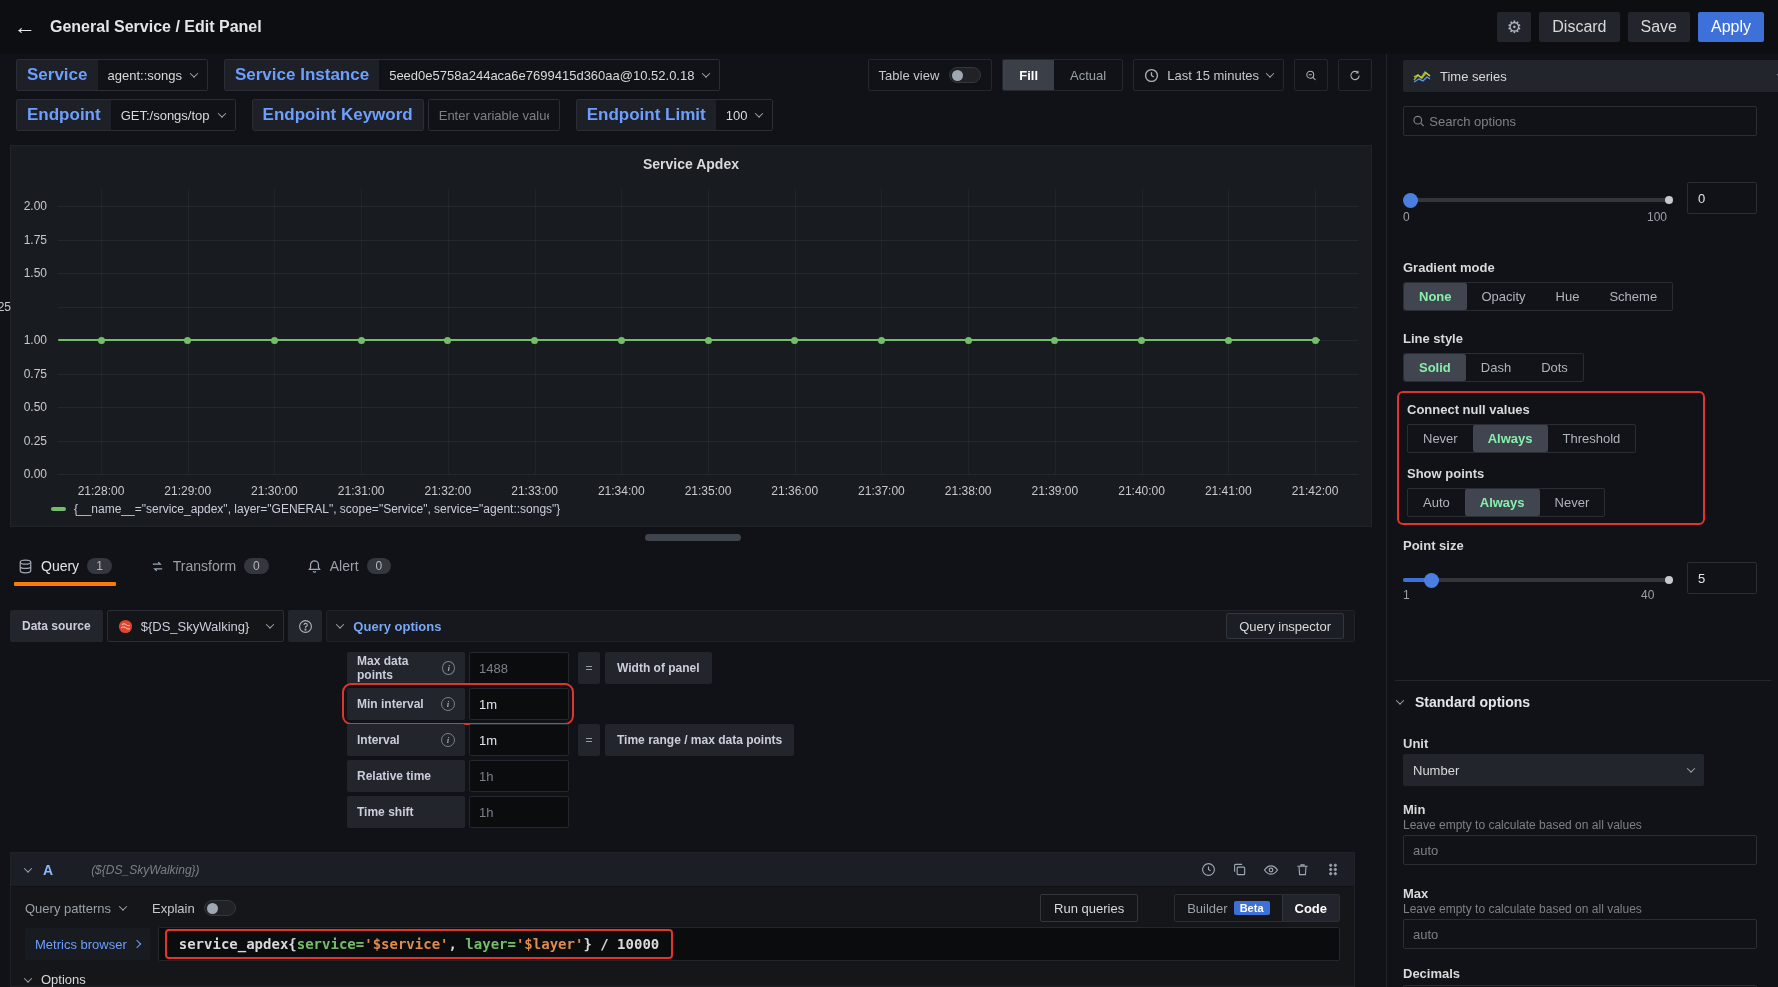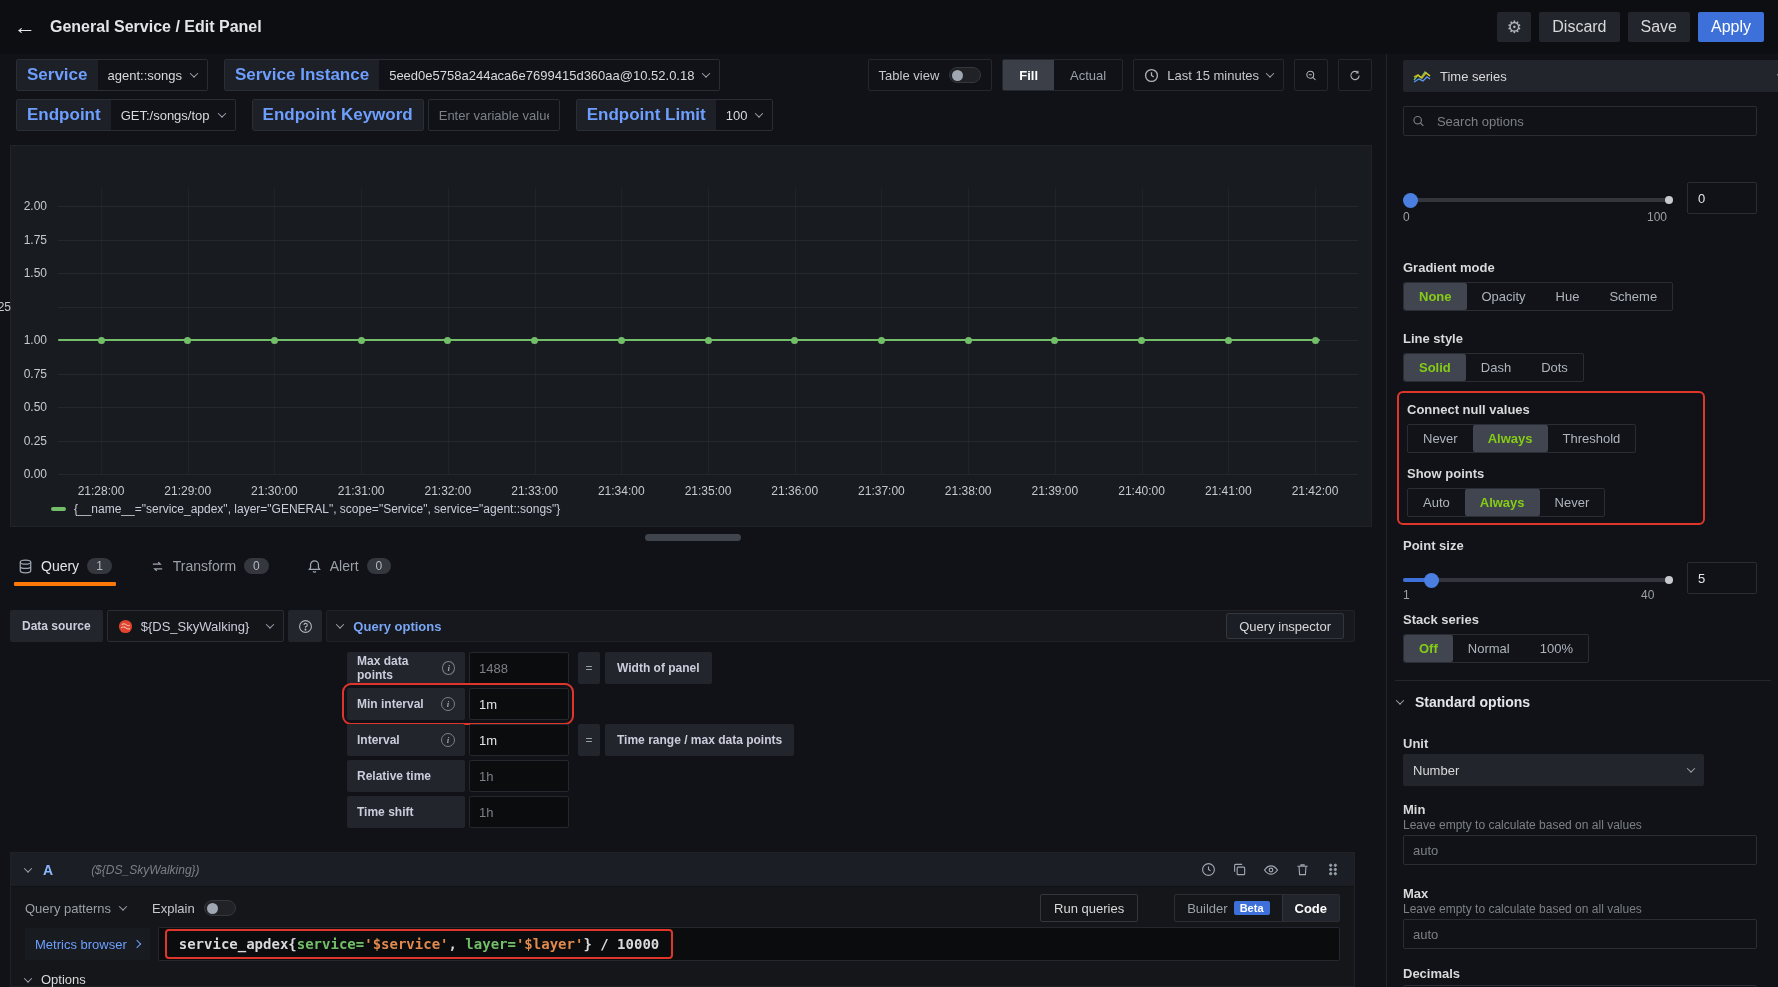--- a/index.html
+++ b/index.html
@@ -89,37 +89,37 @@
 #metricsrow{display:flex;align-items:center;gap:8px;padding:2px 14px 0 14px}
 #mb-label{color:#6e9fff;font-size:13px;display:flex;gap:7px;align-items:center;white-space:nowrap;background:#181b20;height:32px;padding:0 10px;border-radius:2px;cursor:pointer}
 #qfield{flex:1;height:34px;background:#0b0c0e;border:1px solid #24272d;border-radius:2px;display:flex;align-items:center;padding:0 6px}
 #code-box{display:inline-flex;align-items:center;height:30px;padding:0 12px;border:2px solid #e0352b;border-radius:4px;font-family:"DejaVu Sans Mono","Liberation Mono",monospace;font-size:14px;font-weight:700;color:#d8d9da;white-space:pre}
 .tok-key{color:#73bf69}.tok-string{color:#e08a4e}
 #optsrow{display:flex;align-items:center;gap:10px;padding:11px 14px;color:#d8d9da;font-size:13px}
 
 #sidebar{position:absolute;left:1386px;top:54px;width:392px;height:933px;background:#111217;border-left:1px solid #23252b;overflow:hidden}
 #paneltype{position:absolute;left:16px;top:6px;width:420px;height:32px;background:#22252b;border-radius:2px;display:flex;align-items:center;gap:9px;padding:0 10px;cursor:pointer}
 #paneltype .name{color:#d8d9da;font-weight:500}
-#searchbox{position:absolute;left:16px;top:52px;width:354px;height:30px;border:1px solid #2a2d33;border-radius:2px;display:flex;align-items:center;gap:12px;padding:0 8px}
+#searchbox{position:absolute;left:16px;top:52px;width:354px;height:30px;border:1px solid #2a2d33;border-radius:2px;display:flex;align-items:center;gap:4px;padding:0 8px}
 #searchbox input{background:transparent;border:0;outline:0;color:#d8d9da;font:inherit;width:100%}
 #ao-tabs{position:absolute;left:16px;top:92px;width:354px;height:30px;display:flex;background:#16181d;border-radius:2px;overflow:hidden}
 .ao{flex:1;display:flex;align-items:center;justify-content:center;color:#9aa0a8;cursor:pointer}
 .ao.on{background:#3d434d;color:#fff;font-weight:700;border-radius:2px}
 .sliderzone{position:absolute;left:16px;width:354px}
 .track{position:absolute;left:0;height:4px;background:#33363d;border-radius:2px}
 .trackfill{position:absolute;height:4px;background:#3d71d9;border-radius:2px}
 .handle{position:absolute;width:15px;height:15px;border-radius:50%;background:#4a7ee0;margin-top:-5.5px;cursor:pointer}
 .enddot{position:absolute;width:8px;height:8px;border-radius:50%;background:#c7c9ce;margin-top:-2px}
 .sl-min,.sl-max{position:absolute;font-size:12px;color:#9aa0a8}
 .numbox{position:absolute;width:70px;height:32px;background:#111217;border:1px solid #2a2d33;border-radius:2px;color:#e3e4e8;font:inherit;padding:0 10px;outline:none}
 .optgroup{position:absolute;left:16px}
 .optlabel{font-size:13px;font-weight:600;color:#d8d9da;margin-bottom:7px}
 .segwrap{display:inline-flex;border:1px solid #2a2d33;background:#121319;border-radius:2px}
 .seg{padding:6px 15px;font-size:13px;color:#aeb4bc;border-radius:2px;cursor:pointer;white-space:nowrap}
-.seg.on{background:#40454f;color:#84cc16;font-weight:700}
+.seg.on{background:#40454f;color:#86efac;font-weight:700}
 #nullbox{position:absolute;left:10px;top:337px;width:308px;height:134px;border:2px solid #e0352b;border-radius:6px;padding:9px 0 0 8px}
 #nullbox .optgroup{position:static;margin-bottom:13px;left:0}
 #sb-divider{position:absolute;left:8px;top:626px;width:376px;height:1px;background:#24262c}
 #std-header{position:absolute;left:10px;top:640px;display:flex;align-items:center;gap:12px;color:#e3e4e8;font-weight:600;font-size:14px;cursor:pointer}
 .sb-label{position:absolute;left:16px;font-size:13px;font-weight:600;color:#d8d9da}
 .sb-hint{position:absolute;left:16px;font-size:12px;color:#7b8087}
 .sb-select{position:absolute;left:16px;width:301px;height:32px;background:#22252b;border-radius:2px;display:flex;align-items:center;padding:0 10px;color:#d8d9da;cursor:pointer}
 .sb-input{position:absolute;left:16px;width:354px;height:30px;background:#111217;border:1px solid #2a2d33;border-radius:2px;color:#d8d9da;font:inherit;padding:0 9px;outline:none}
 </style>
 </head>
@@ -204,20 +204,21 @@
       <div class="vgroup">
         <span class="vlabel">Endpoint Limit</span>
         <span class="vvalue">
             <span>100</span>
             <i class="chev"></i>
           </span>
       </div>
     </div>
 
     <div id="chart-panel">
+      <div id="chart-title">Service Apdex</div>
       <div id="yticks"></div>
       <div id="plot">
           <div class="hgrid" style="top: 0px;"></div>
           <div class="hgrid" style="top: 33.5px;"></div>
           <div class="hgrid" style="top: 67px;"></div>
           <div class="hgrid" style="top: 100.5px;"></div>
           <div class="hgrid" style="top: 134px;"></div>
           <div class="hgrid" style="top: 167.5px;"></div>
           <div class="hgrid" style="top: 201px;"></div>
           <div class="hgrid" style="top: 234.5px;"></div>
@@ -515,25 +516,20 @@
       <div class="optlabel">Point size</div>
       <span class="track" style="top:40px;width:268px"></span>
       <span class="trackfill" style="top:40px;left:0;width:28px"></span>
       <span class="handle" style="left:21px;top:40px"></span>
       <span class="enddot" style="left:262px;top:40px"></span>
       <span class="sl-min" style="left:0;top:50px">1</span>
       <span class="sl-max" style="left:238px;top:50px">40</span>
       <input class="numbox" style="left: 284px; top: 24px;" value="5">
     </div>
 
-    <div class="optgroup" id="sb-grp-4" style="top:558px"><div class="optlabel">Stack series</div><div class="segwrap">
-          <span class="seg on">Off</span>
-          <span class="seg">Normal</span>
-          <span class="seg">100%</span>
-        </div></div>
 
     <div id="sb-divider"></div>
 
     <div id="std-header">
       <i class="chev"></i>
       <span>Standard options</span>
     </div>
 
     <div class="sb-label" style="top:682px">Unit</div>
     <div class="sb-select" style="top:700px">

